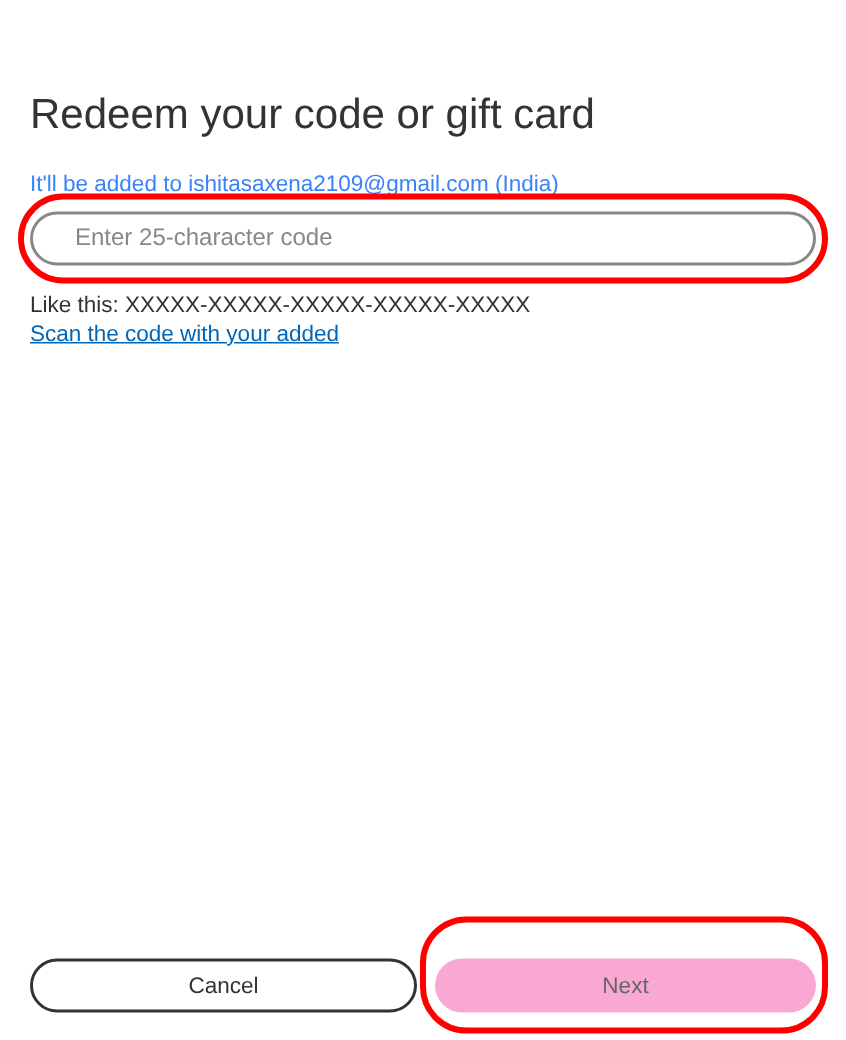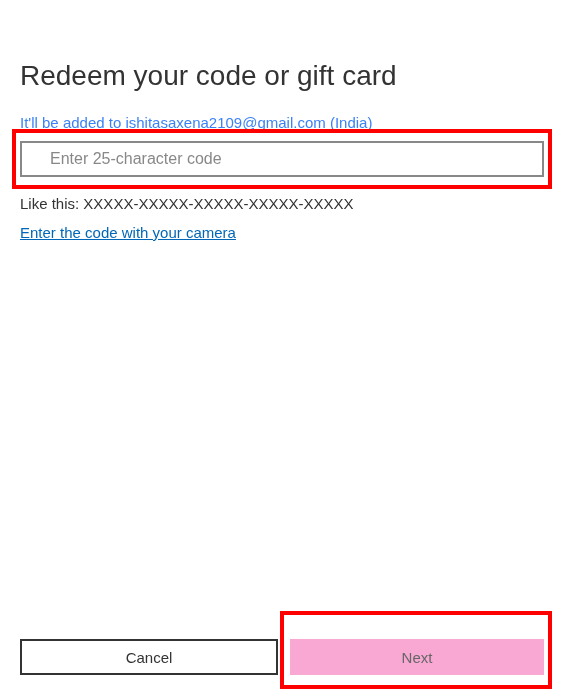--- a/index.html
+++ b/index.html
@@ -1,18 +1,19 @@
 <!DOCTYPE html>
 <html><head>
   <meta charset="utf-8">
   <style>
     * {
       margin: 0;
       padding: 0;
       box-sizing: border-box;
+      border-radius: 31px;
     }
     body {
       font-family: 'Segoe UI', Tahoma, Geneva, Verdana, sans-serif;
       width: 564px;
       height: 693px;
       background: #ffffff;
       position: relative;
       overflow: hidden;
     }
     .container {
@@ -57,21 +58,21 @@
       outline: none;
       background: #fff;
     }
     .code-input::placeholder {
       color: #888;
     }
     .example-text {
       font-size: 15px;
       color: #333;
       margin-top: 8px;
-      margin-bottom: 12px;
+      margin-bottom: 2px;
     }
     .scan-link {
       font-size: 15px;
       color: #0067b8;
       text-decoration: underline;
       cursor: pointer;
       display: inline-block;
     }
     .button-row {
       position: absolute;
@@ -126,21 +127,21 @@
 <div class="container">
   <h1 class="heading">Redeem your code or gift card</h1>
   <div class="subtext">It'll be added to ishitasaxena2109@gmail.com (India)</div>
 
   <div class="input-wrapper">
     <div class="highlight-input"></div>
     <input type="text" class="code-input" placeholder="Enter 25-character code" style="">
   </div>
 
   <div class="example-text">Like this: XXXXX-XXXXX-XXXXX-XXXXX-XXXXX</div>
-  <a class="scan-link">Enter the code with your camera</a>
+  <a class="scan-link">Scan the code with your added</a>
 
   <div class="button-row">
     <button class="btn btn-cancel">Cancel</button>
     <div class="next-wrapper">
       <div class="highlight-next"></div>
       <button class="btn btn-next">Next</button>
     </div>
   </div>
 </div>
 

